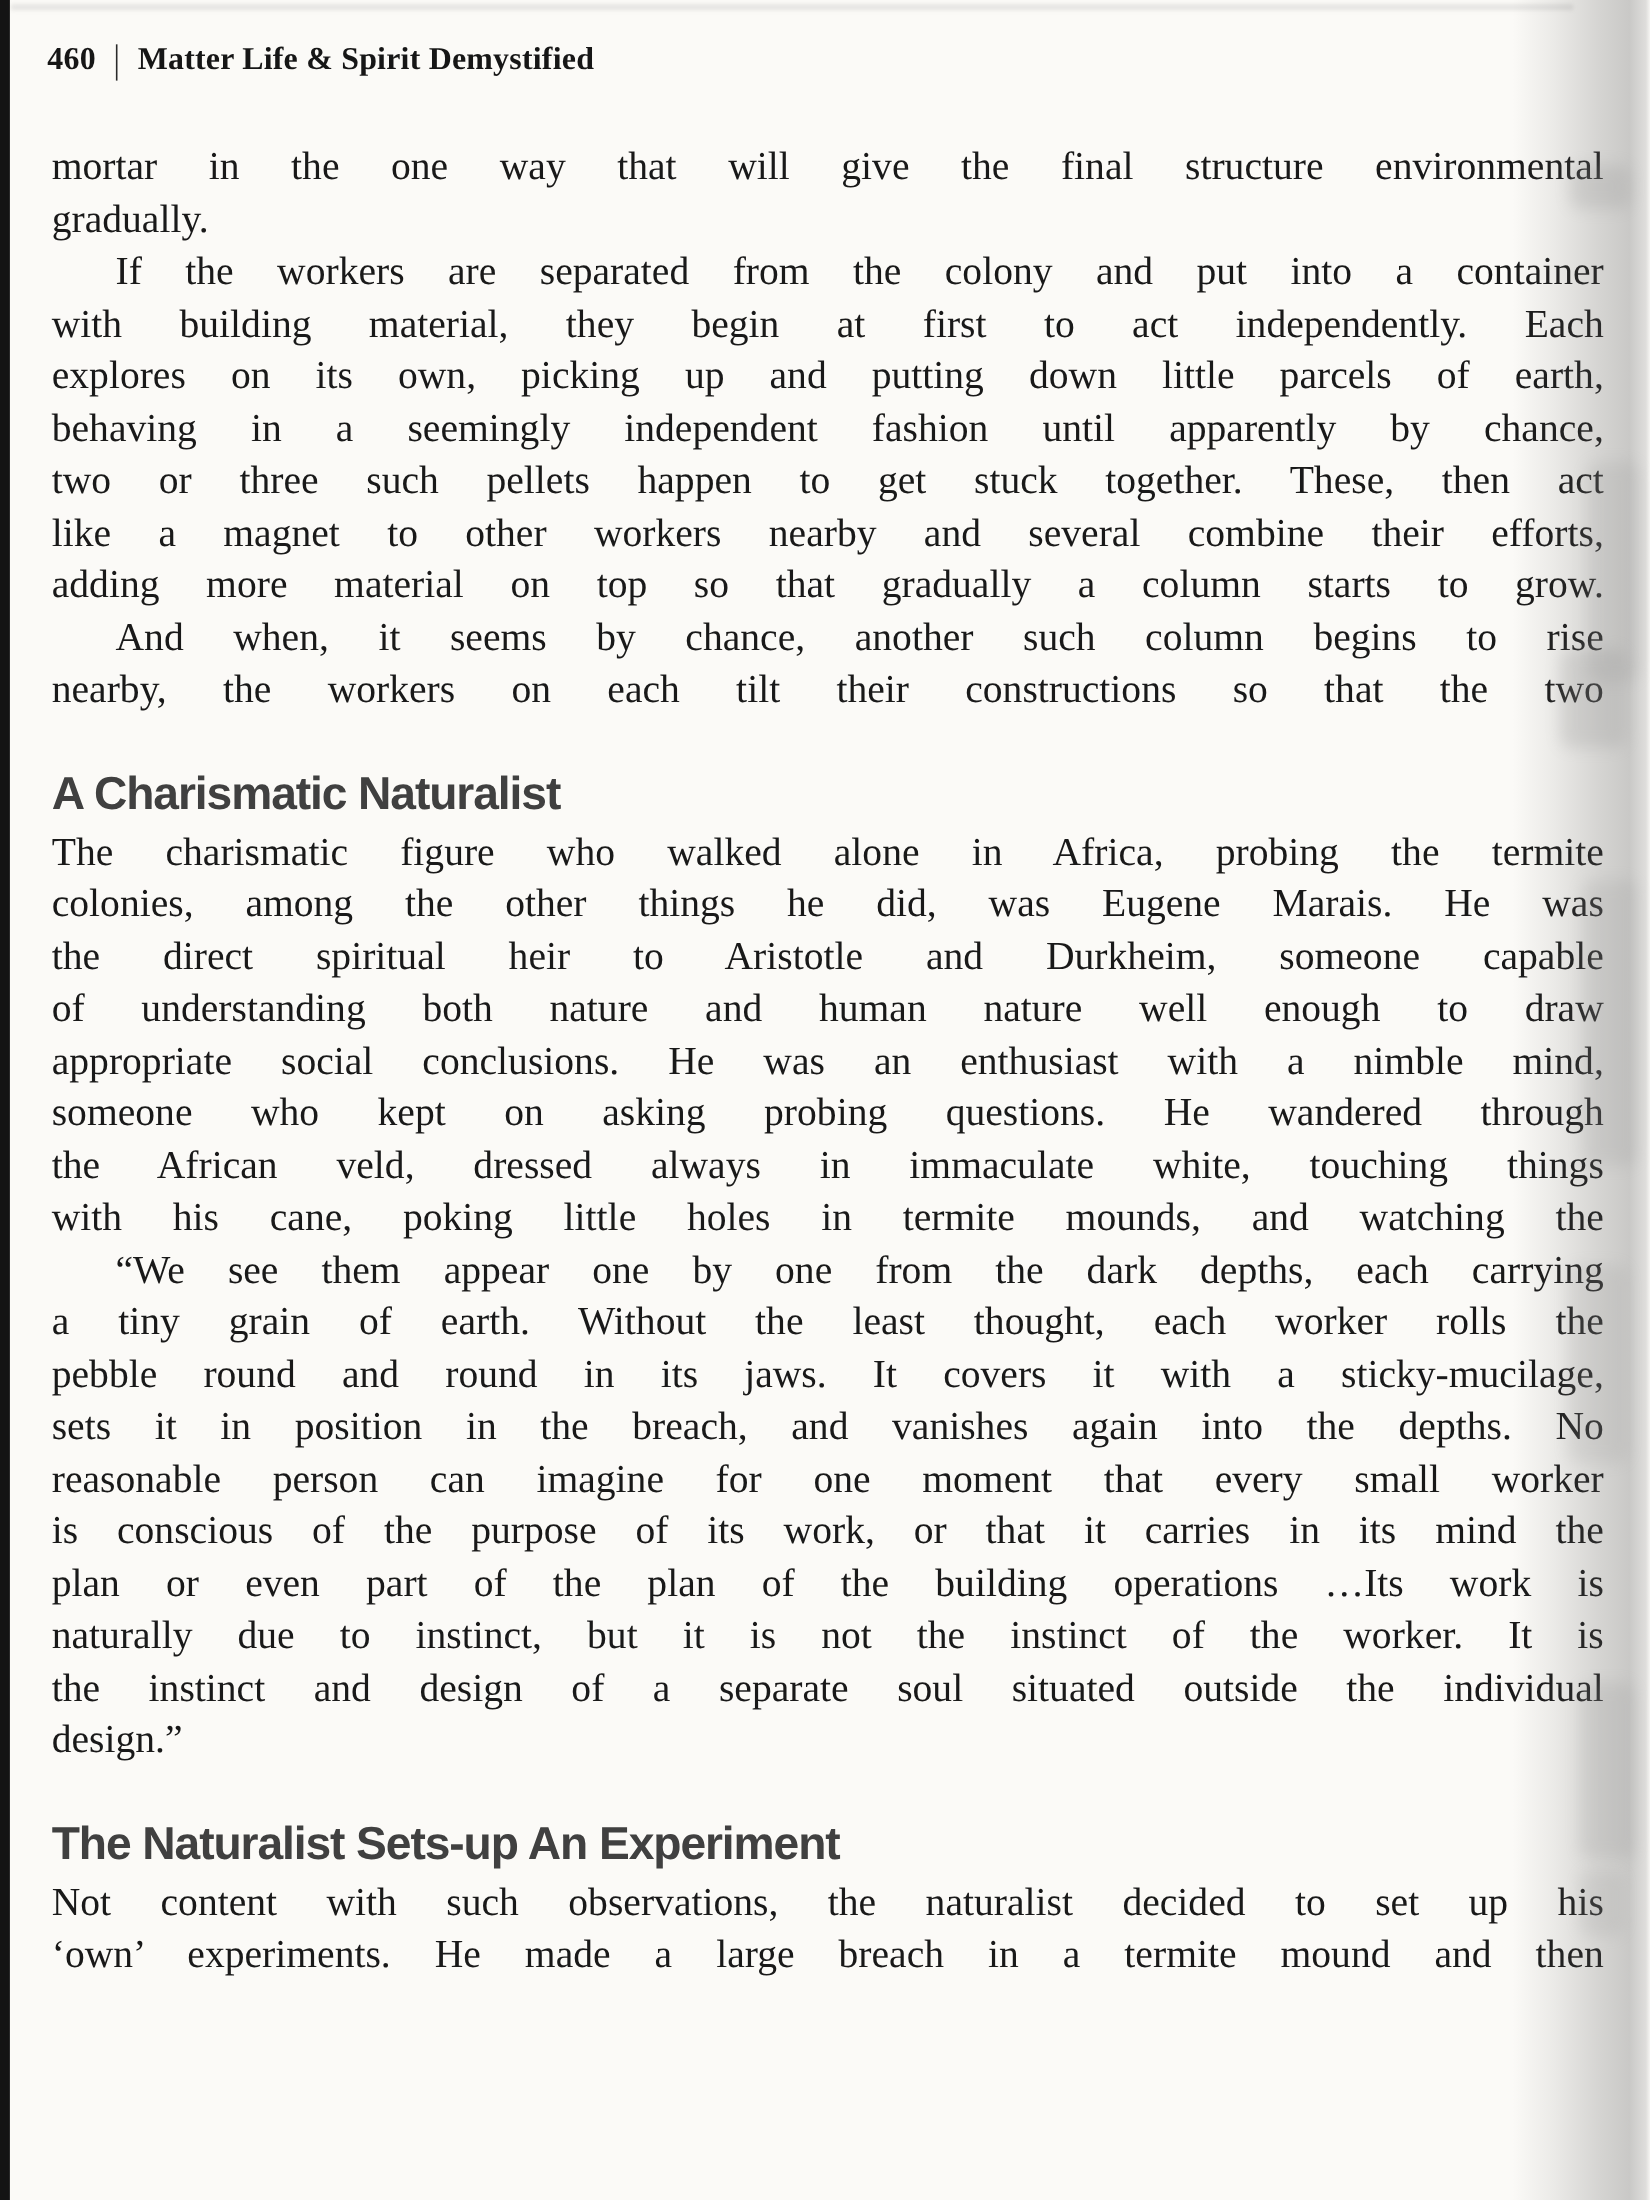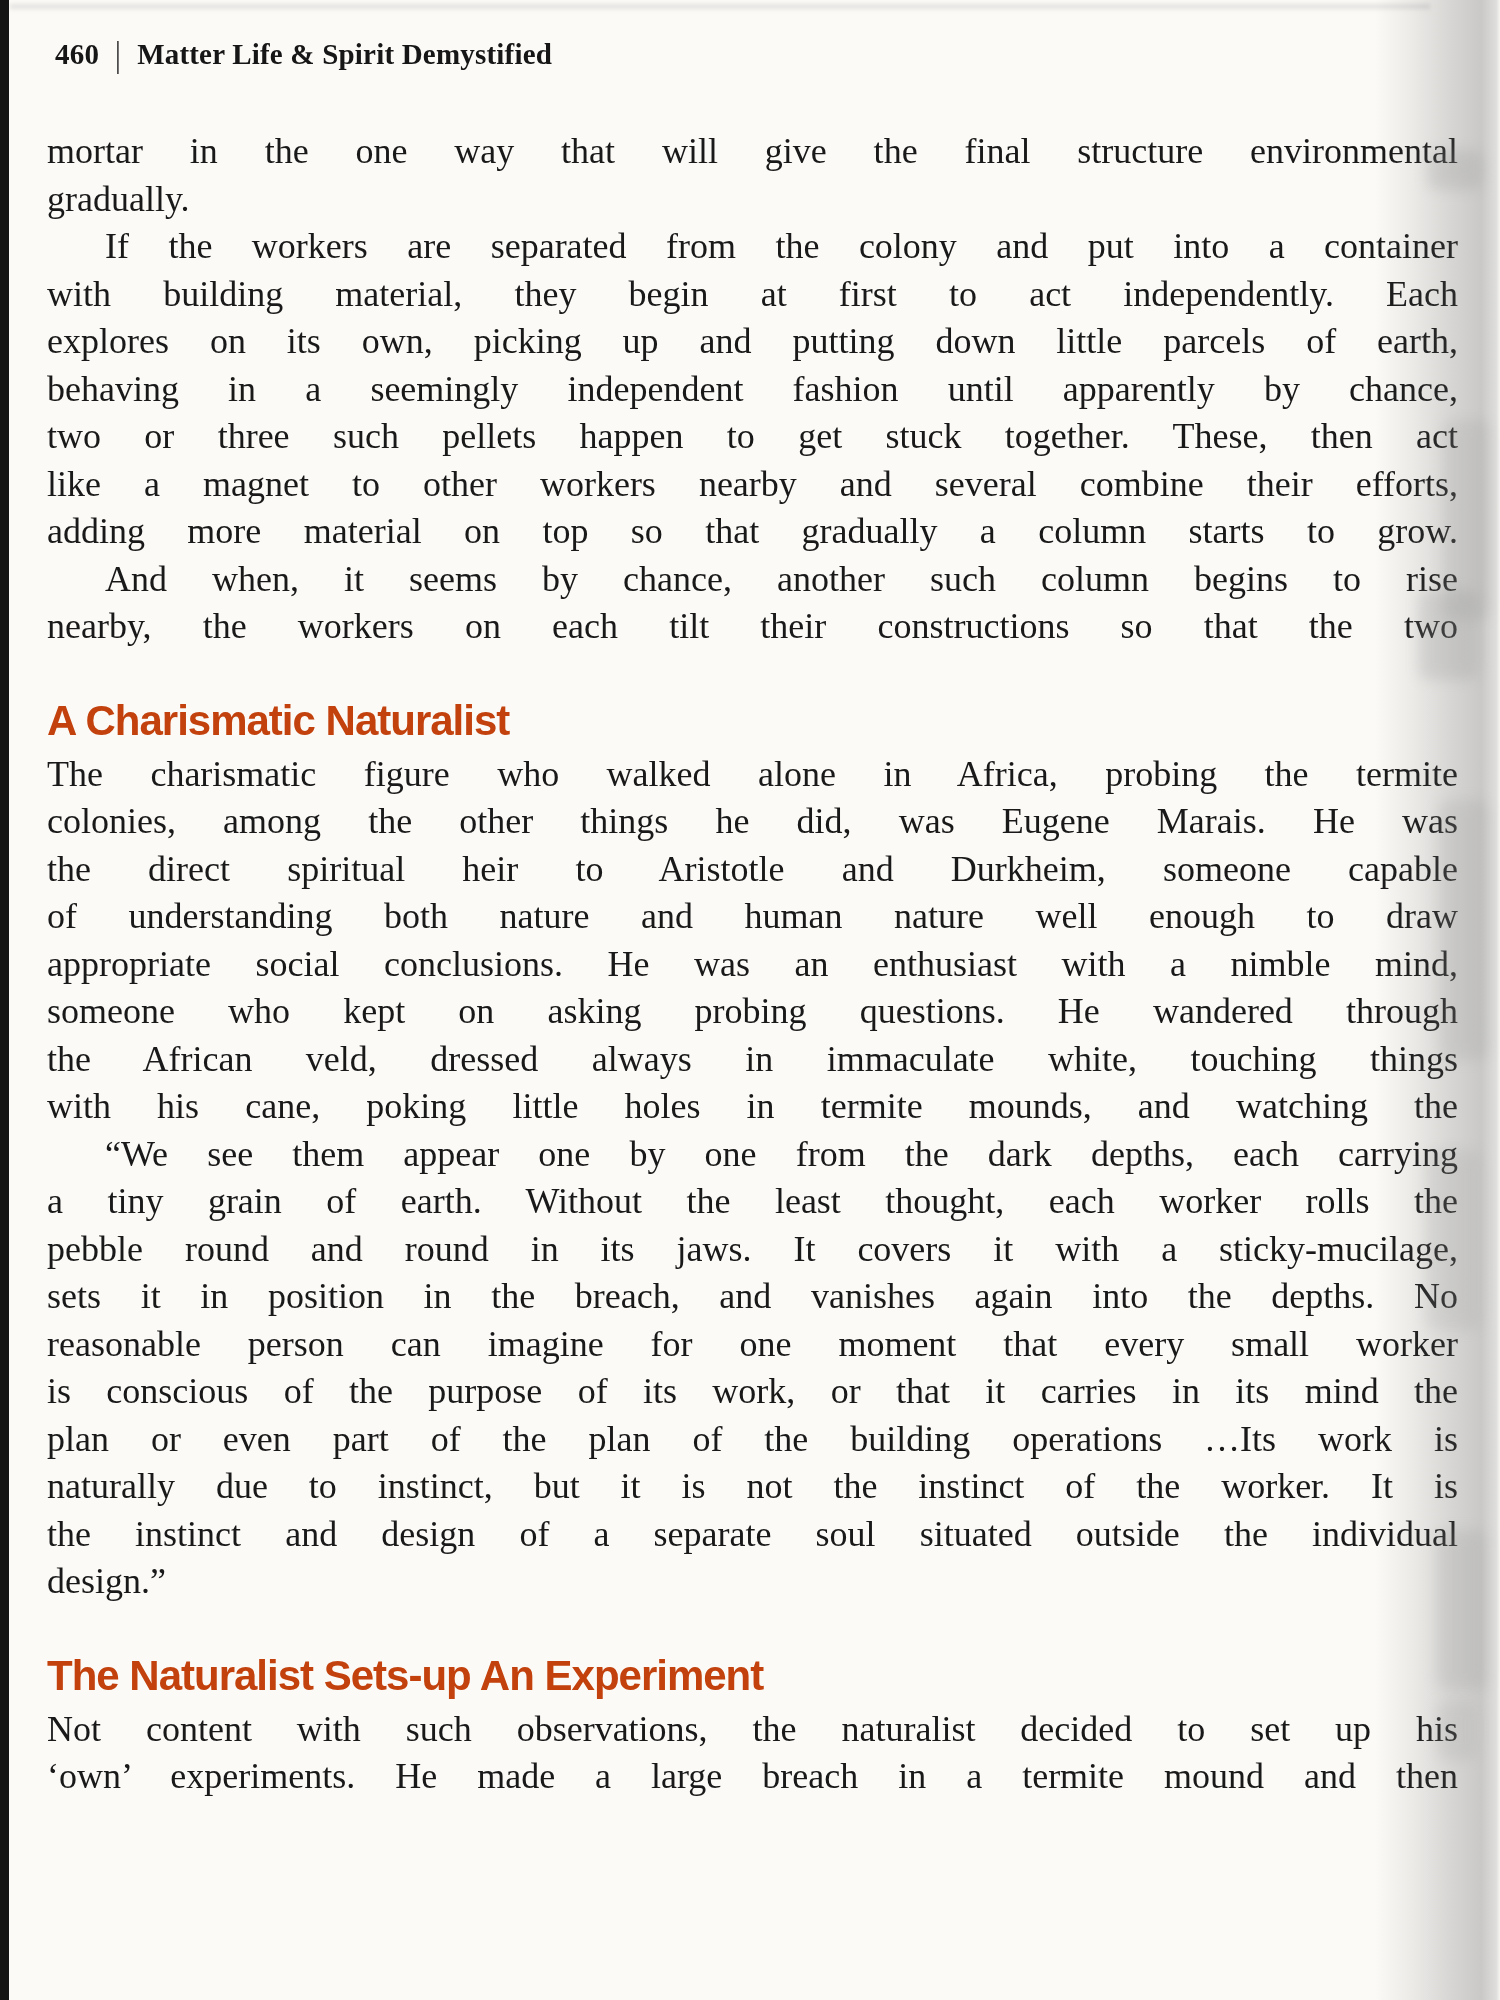--- a/index.html
+++ b/index.html
@@ -34,41 +34,41 @@
   }
   .smudge.s1{right:18px;top:150px;width:55px;height:40px;}
   .smudge.s2{right:10px;top:420px;width:48px;height:200px;opacity:0.16;}
   .smudge.s3{right:22px;top:590px;width:60px;height:90px;}
   .smudge.s4{right:12px;top:800px;width:50px;height:260px;opacity:0.17;}
   .smudge.s5{right:20px;top:1150px;width:55px;height:180px;opacity:0.15;}
   .smudge.s6{right:14px;top:1530px;width:50px;height:160px;opacity:0.18;}
   .smudge.s7{right:24px;top:1700px;width:40px;height:60px;opacity:0.15;}
 
   .page-header{
-    position:absolute;left:55px;top:38px;display:flex;align-items:baseline;
+    position:absolute;left:43px;top:38px;display:flex;align-items:baseline;
     font-size:29px;letter-spacing:0.2px;color:#161616;
   }
   .page-number{font-weight:700;font-family:"Liberation Serif", serif;}
   .header-divider{margin:0 16px;font-weight:400;transform:scaleY(1.25);display:inline-block;color:#2a2a2a;}
   .book-title{font-weight:700;}
 
   .body-col{
     position:absolute;left:47px;top:128px;width:1411px;
   }
   .paragraph{margin:0;}
   .line{
     font-size:36px;line-height:47.5px;white-space:normal;
     text-align:justify;text-align-last:justify;text-justify:inter-word;
     color:#191919;
   }
   .line.last{text-align-last:left;}
   .line.indent{text-indent:58px;}
   .section-heading{
     font-family:"Liberation Sans", sans-serif;font-weight:700;
-    font-size:42px;line-height:44px;letter-spacing:-1px;color:#c2410c;
+    font-size:42px;line-height:44px;letter-spacing:-1px;color:#404040;
     margin:48px 0 8px 0;
   }
   .section-heading + .paragraph .line{}
 </style>
 </head>
 <body>
 
 <div class="page">
 
   <div class="scan-strip"></div>

